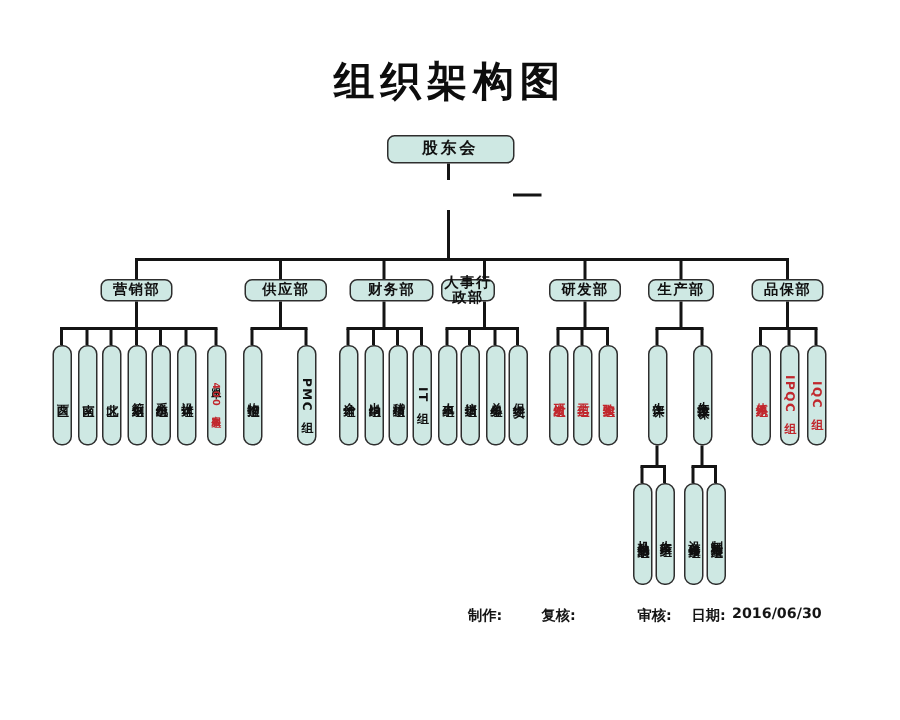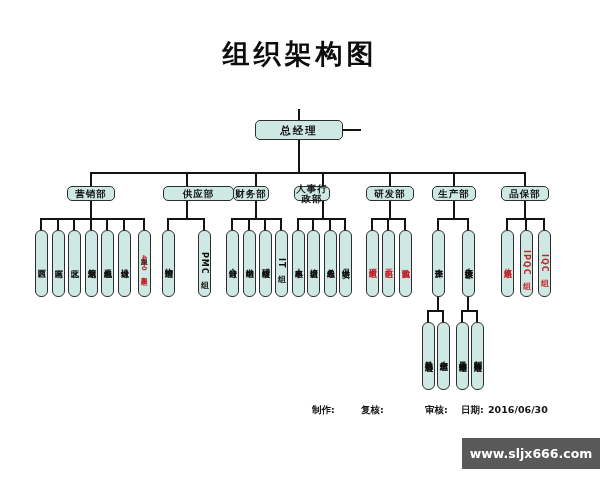--- a/index.html
+++ b/index.html
@@ -22,22 +22,22 @@
          letter-spacing:1px;font-size:8px;padding:3px 0;}
   .red{color:var(--red,#c1272d);}
   .footer-item{position:absolute;top:404px;font-size:9.5px;font-weight:bold;color:#151515;}
 </style>
 </head>
 <body>
 
 <div class="stage" id="stage" style="--bg: #ffffff; --fill: #cee8e3; --stroke: #2e2e2e; --line: #141414; --red: #c1272d; --banner-bg: #595959; --banner-fg: #ffffff;">
   <div class="title">组织架构图</div>
   <div id="chart" style="position:absolute;left:0;top:0;width:100%;height:100%;">
+      <div class="node hnode topnode" style="left: 257.5px; top: 90px; width: 85px; height: 19px;">股东会</div>
       <div class="line" style="left: 298px; top: 109px; width: 2px; height: 11px;"></div>
-      <div class="node hnode topnode" style="left: 255px; top: 120px; width: 88px; height: 20px;">总经理</div>
       <div class="line" style="left: 342px; top: 129px; width: 18.5px; height: 2px;"></div>
       <div class="line" style="left: 298px; top: 140px; width: 2px; height: 33px;"></div>
       <div class="line" style="left: 90px; top: 172px; width: 436px; height: 2px;"></div>
       <div class="line" style="left: 90px; top: 173px; width: 2px; height: 13px;"></div>
       <div class="node hnode" style="left: 67px; top: 186px; width: 48px; height: 15px;">营销部</div>
       <div class="line" style="left: 90px; top: 201px; width: 2px; height: 18px;"></div>
       <div class="line" style="left: 40px; top: 218px; width: 105px; height: 2px;"></div>
       <div class="line" style="left: 40px; top: 219px; width: 2px; height: 11px;"></div>
       <div class="node vnode" style="left: 34.5px; top: 230px; width: 13px; height: 67px; font-size: 8px;">西区</div>
       <div class="line" style="left: 57px; top: 219px; width: 2px; height: 11px;"></div>
@@ -49,29 +49,29 @@
       <div class="line" style="left: 106px; top: 219px; width: 2px; height: 11px;"></div>
       <div class="node vnode" style="left: 100.5px; top: 230px; width: 13px; height: 67px; font-size: 8px;">系统组</div>
       <div class="line" style="left: 123px; top: 219px; width: 2px; height: 11px;"></div>
       <div class="node vnode" style="left: 117.5px; top: 230px; width: 13px; height: 67px; font-size: 8px;">设计组</div>
       <div class="line" style="left: 143px; top: 219px; width: 2px; height: 11px;"></div>
       <div class="node vnode" style="left: 137.5px; top: 230px; width: 13px; height: 67px; font-size: 6.5px;">
         <span>跟单</span>
         <span class="red">400客服组</span>
       </div>
       <div class="line" style="left: 186px; top: 173px; width: 2px; height: 13px;"></div>
-      <div class="node hnode" style="left: 163px; top: 186px; width: 71px; height: 15px;">供应部</div>
+      <div class="node hnode" style="left: 163px; top: 186px; width: 55px; height: 15px;">供应部</div>
       <div class="line" style="left: 186px; top: 201px; width: 2px; height: 18px;"></div>
       <div class="line" style="left: 167px; top: 218px; width: 38px; height: 2px;"></div>
       <div class="line" style="left: 167px; top: 219px; width: 2px; height: 11px;"></div>
       <div class="node vnode" style="left: 161.5px; top: 230px; width: 13px; height: 67px; font-size: 8px;">物控组</div>
       <div class="line" style="left: 203px; top: 219px; width: 2px; height: 11px;"></div>
       <div class="node vnode" style="left: 197.5px; top: 230px; width: 13px; height: 67px; font-size: 8px;">PMC组</div>
       <div class="line" style="left: 255px; top: 173px; width: 2px; height: 13px;"></div>
-      <div class="node hnode" style="left: 233px; top: 186px; width: 36px; height: 15px;">财务部</div>
+      <div class="node hnode" style="left: 233px; top: 186px; width: 56px; height: 15px;">财务部</div>
       <div class="line" style="left: 255px; top: 201px; width: 2px; height: 18px;"></div>
       <div class="line" style="left: 231px; top: 218px; width: 51px; height: 2px;"></div>
       <div class="line" style="left: 231px; top: 219px; width: 2px; height: 11px;"></div>
       <div class="node vnode" style="left: 225.5px; top: 230px; width: 13px; height: 67px; font-size: 8px;">会计组</div>
       <div class="line" style="left: 248px; top: 219px; width: 2px; height: 11px;"></div>
       <div class="node vnode" style="left: 242.5px; top: 230px; width: 13px; height: 67px; font-size: 8px;">出纳组</div>
       <div class="line" style="left: 264px; top: 219px; width: 2px; height: 11px;"></div>
       <div class="node vnode" style="left: 258.5px; top: 230px; width: 13px; height: 67px; font-size: 8px;">稽核组</div>
       <div class="line" style="left: 280px; top: 219px; width: 2px; height: 11px;"></div>
       <div class="node vnode" style="left: 274.5px; top: 230px; width: 13px; height: 67px; font-size: 8px;">IT组</div>
@@ -126,14 +126,13 @@
       <div class="line" style="left: 525px; top: 219px; width: 2px; height: 11px;"></div>
       <div class="node vnode red" style="left: 519.5px; top: 230px; width: 13px; height: 67px; font-size: 8px;">IPQC组</div>
       <div class="line" style="left: 543px; top: 219px; width: 2px; height: 11px;"></div>
       <div class="node vnode red" style="left: 537.5px; top: 230px; width: 13px; height: 67px; font-size: 8px;">IQC组</div>
     </div>
   <span class="footer-item" style="left:312px">制作:</span>
   <span class="footer-item" style="left:361px">复核:</span>
   <span class="footer-item" style="left:425px">审核:</span>
   <span class="footer-item" style="left:461px">日期:</span>
   <span class="footer-item" style="left:488px">2016/06/30</span>
-  <div class="banner banner-br">www.sljx666.com</div>
 </div>
 
 </body></html>

